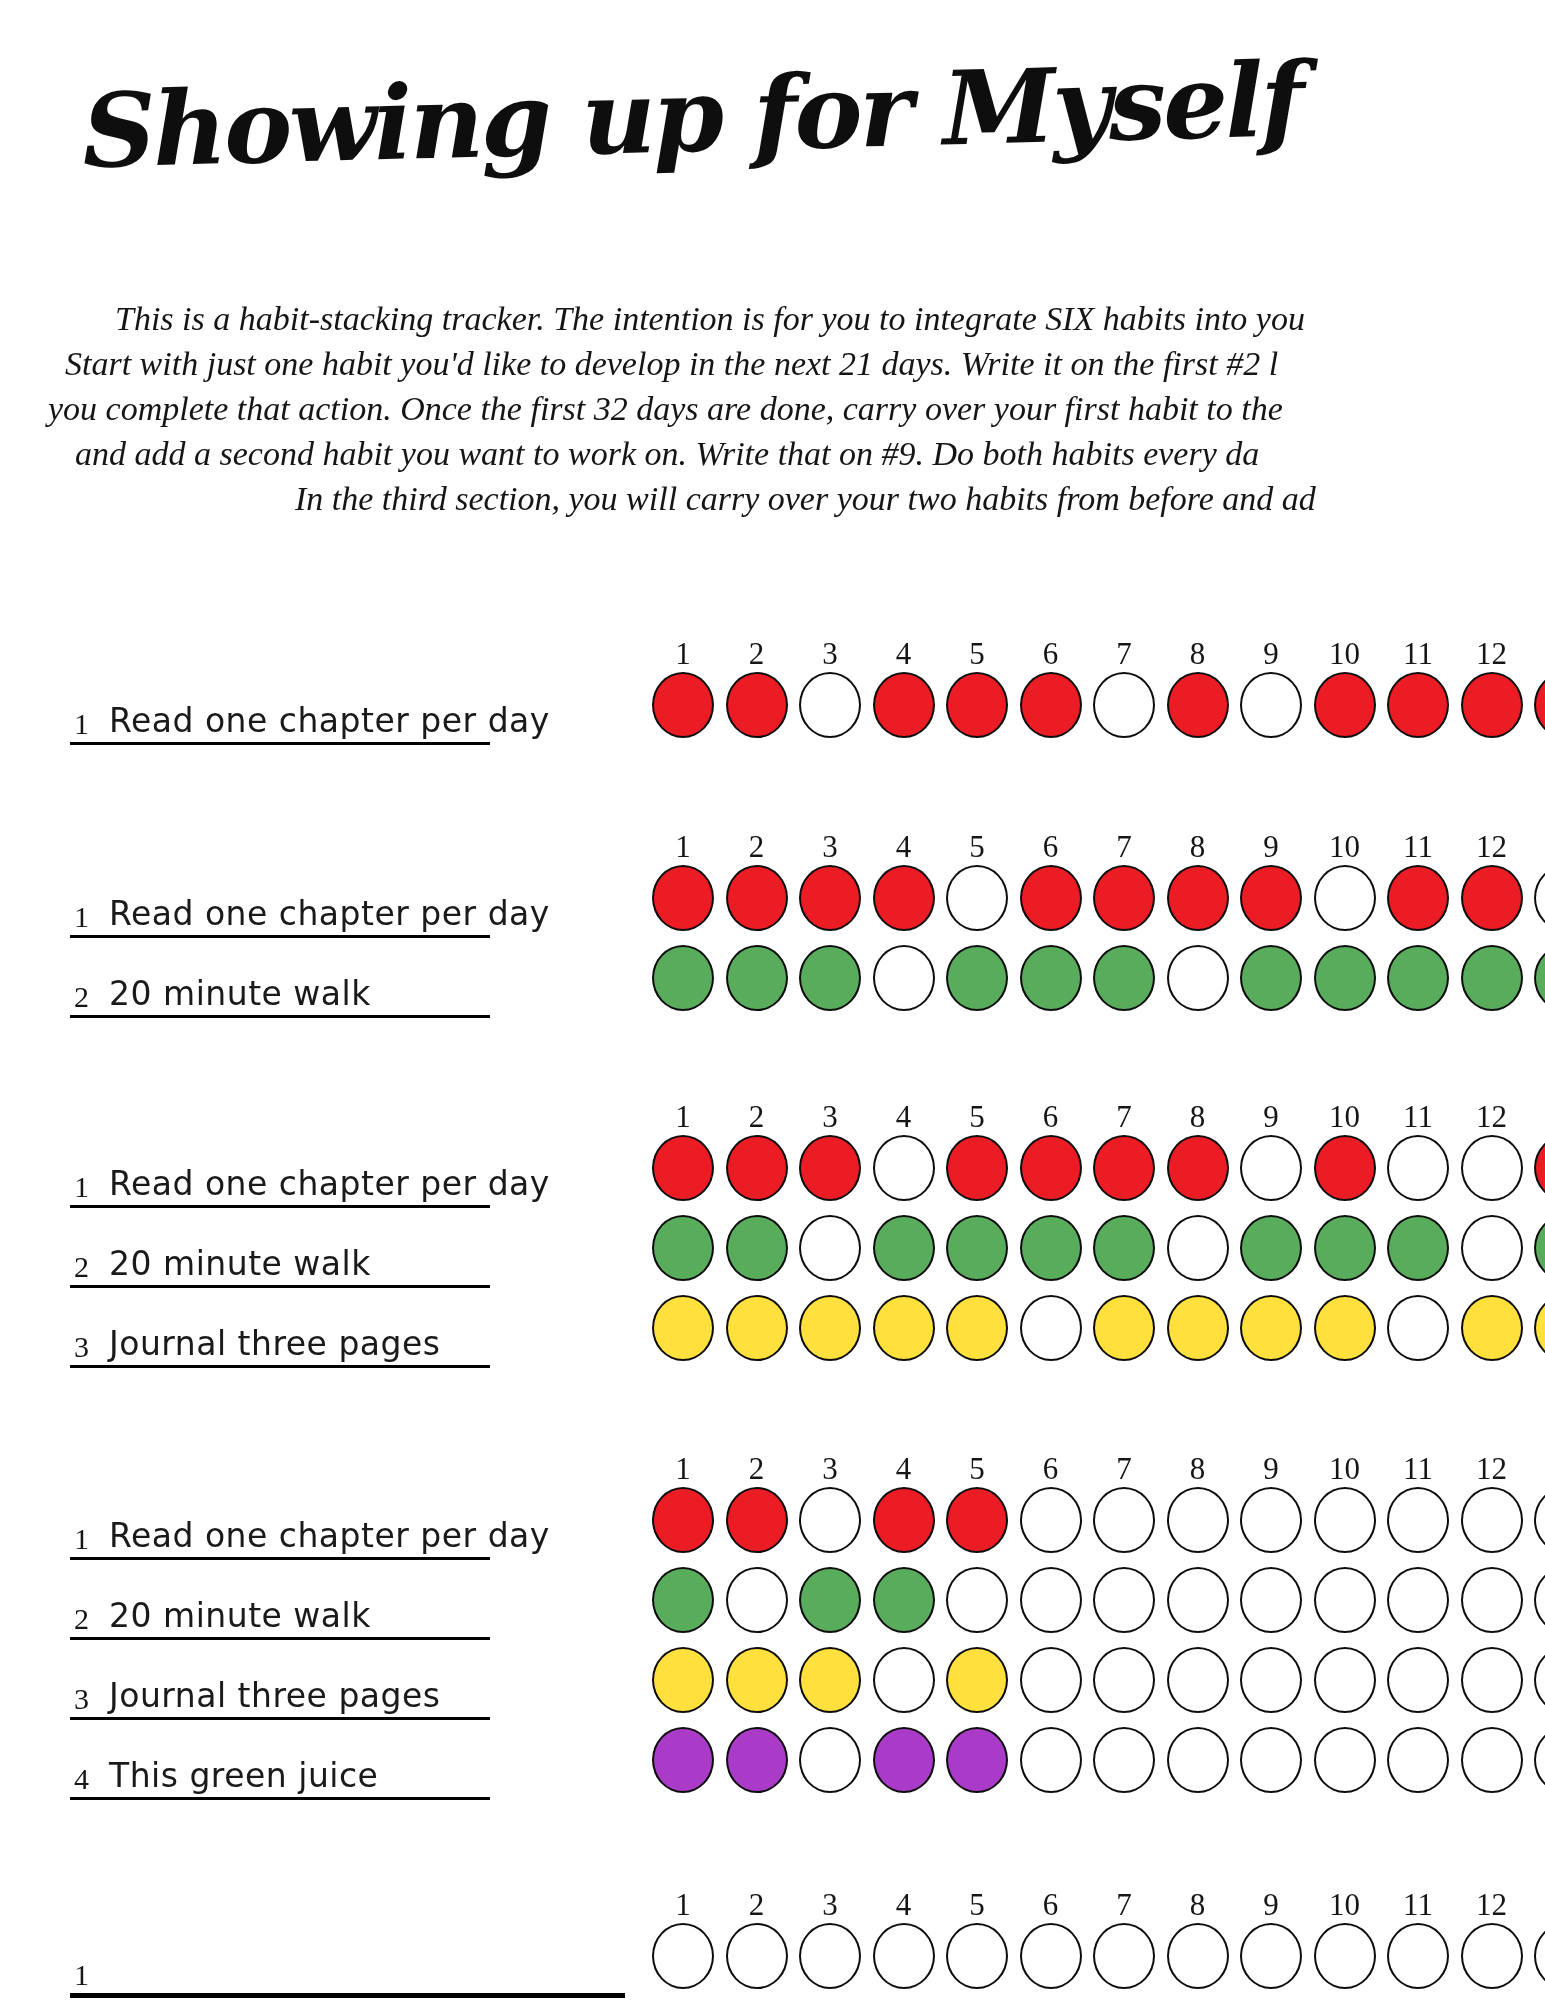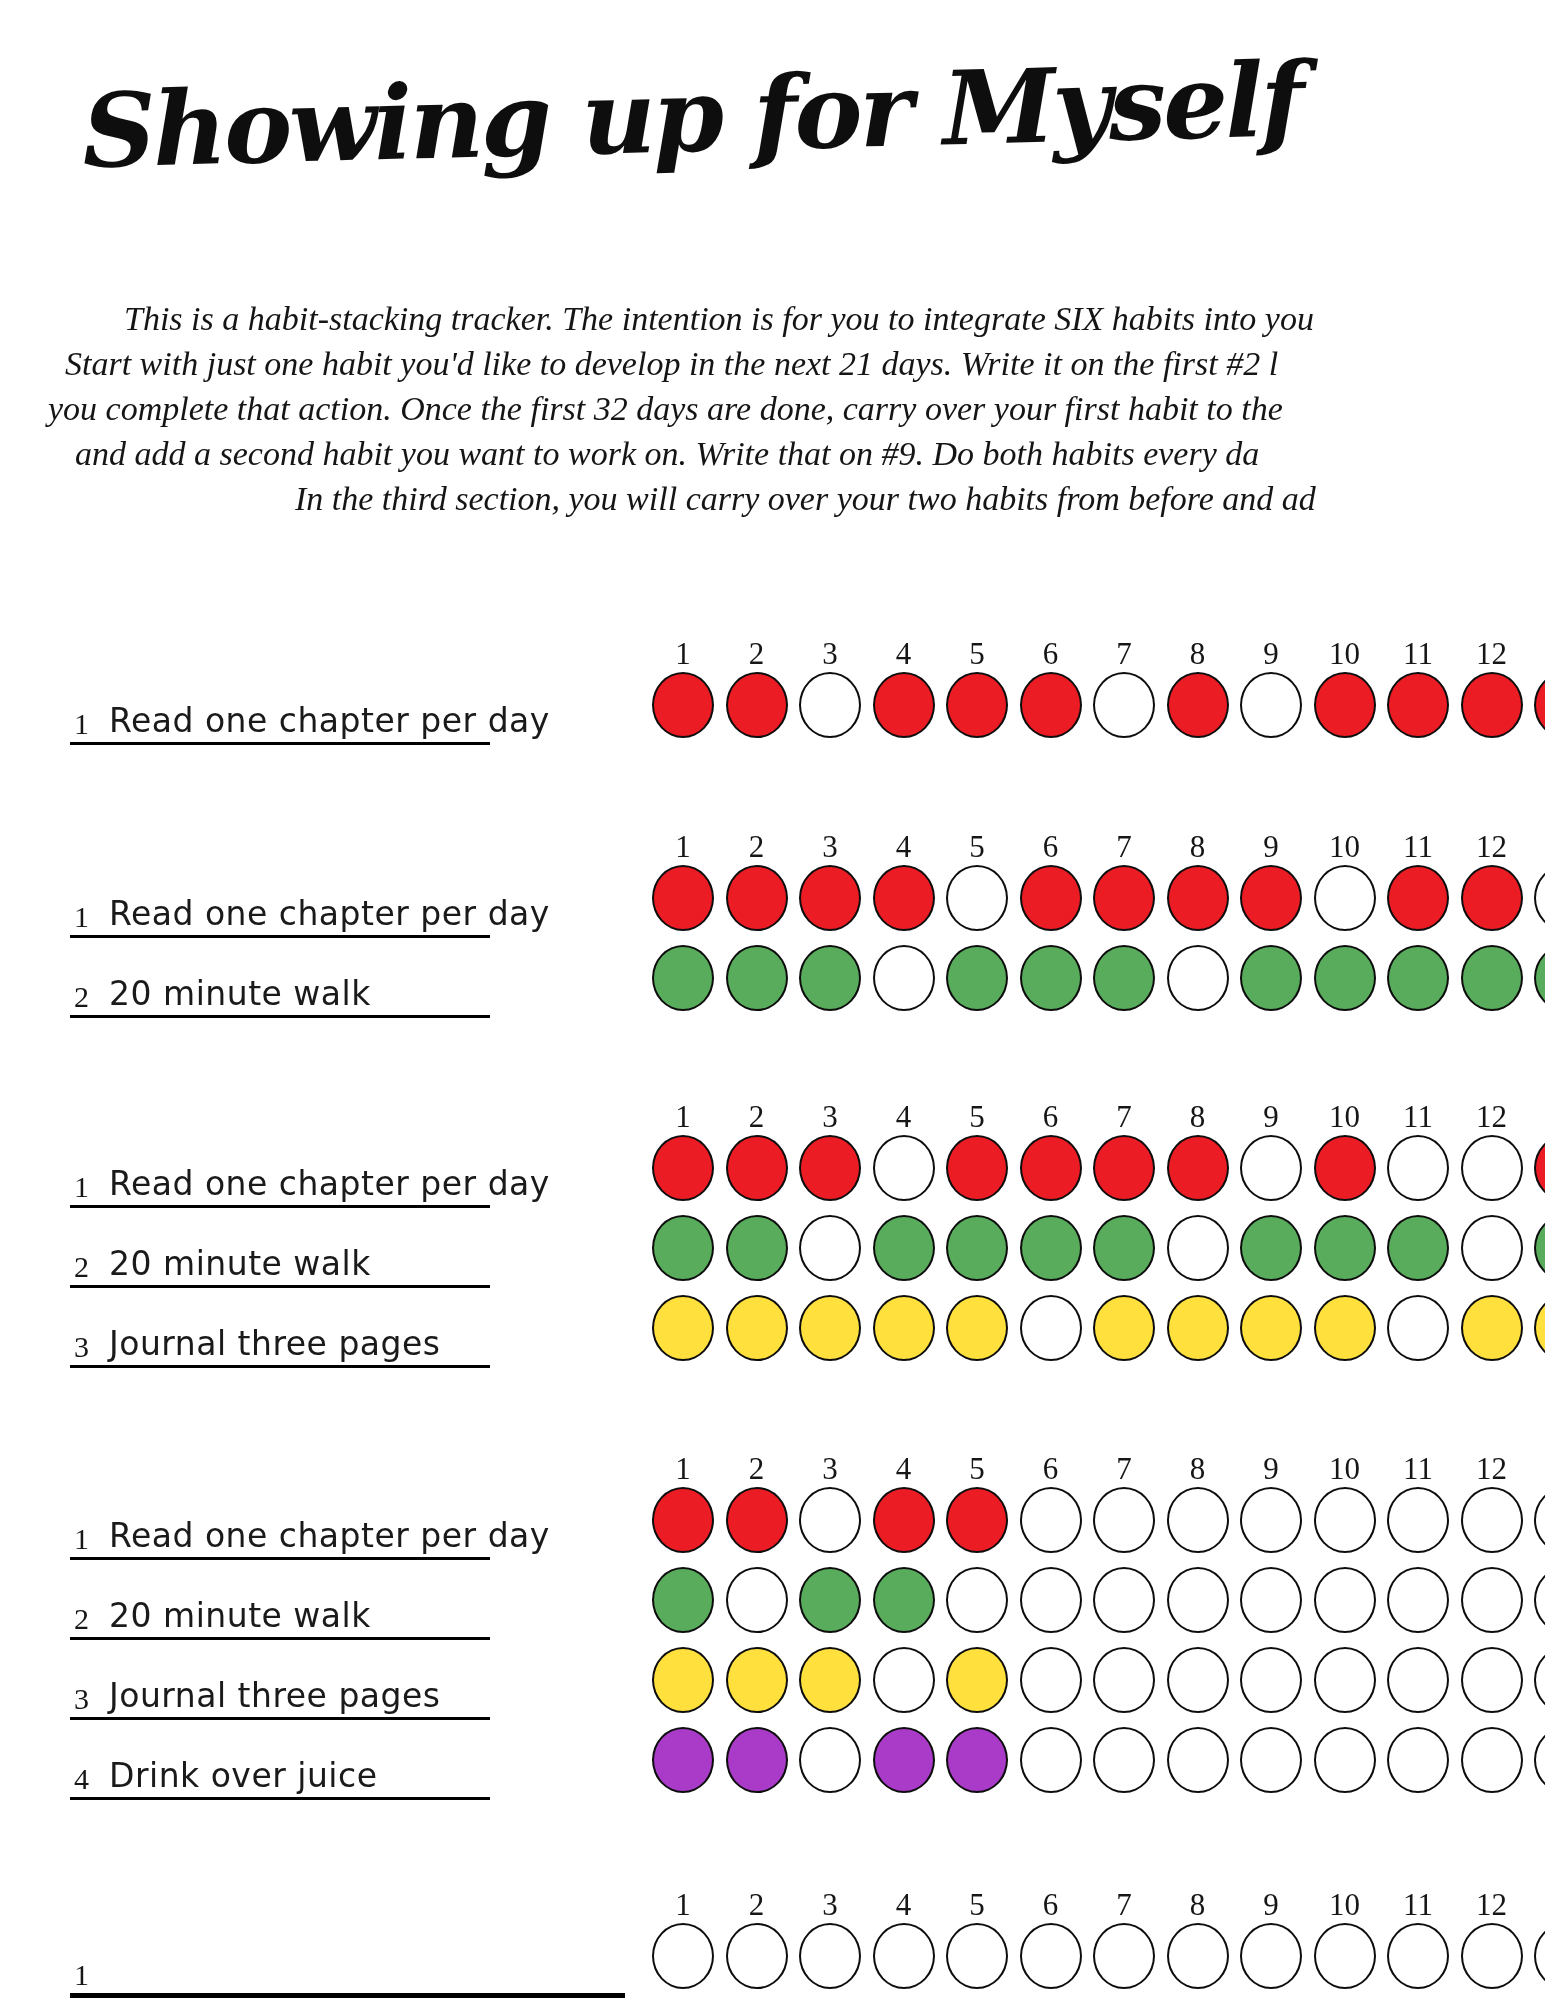--- a/index.html
+++ b/index.html
@@ -78,21 +78,21 @@
   }
 </style>
 </head>
 <body>
 
 <div class="page">
 
   <div class="title">Showing up for Myself</div>
 
   <div>
-    <div class="intro-line" style="left:124px; top:300px;">This is a habit-stacking tracker. The intention is for you to integrate SIX habits into you</div>
+    <div class="intro-line" style="left:115px; top:300px;">This is a habit-stacking tracker. The intention is for you to integrate SIX habits into you</div>
     <div class="intro-line" style="left:65px;  top:345px;">Start with just one habit you'd like to develop in the next 21 days. Write it on the first #2 l</div>
     <div class="intro-line" style="left:48px;  top:390px;">you complete that action. Once the first 32 days are done, carry over your first habit to the</div>
     <div class="intro-line" style="left:75px;  top:435px;">and add a second habit you want to work on. Write that on #9. Do both habits every da</div>
     <div class="intro-line" style="left:295px; top:480px;">In the third section, you will carry over your two habits from before and ad</div>
   </div>
 
   <div id="tracker">
       <div class="day-number" style="left: 659px; top: 636px;">1</div>
       <div class="day-number" style="left: 732.5px; top: 636px;">2</div>
       <div class="day-number" style="left: 806px; top: 636px;">3</div>
@@ -293,21 +293,21 @@
       <div class="day-circle" style="left: 1019.5px; top: 1647px; background: rgb(255, 255, 255);"></div>
       <div class="day-circle" style="left: 1093px; top: 1647px; background: rgb(255, 255, 255);"></div>
       <div class="day-circle" style="left: 1166.5px; top: 1647px; background: rgb(255, 255, 255);"></div>
       <div class="day-circle" style="left: 1240px; top: 1647px; background: rgb(255, 255, 255);"></div>
       <div class="day-circle" style="left: 1313.5px; top: 1647px; background: rgb(255, 255, 255);"></div>
       <div class="day-circle" style="left: 1387px; top: 1647px; background: rgb(255, 255, 255);"></div>
       <div class="day-circle" style="left: 1460.5px; top: 1647px; background: rgb(255, 255, 255);"></div>
       <div class="day-circle" style="left: 1534px; top: 1647px; background: rgb(255, 255, 255);"></div>
       <div class="habit-line" style="top: 1736px; width: 420px;">
         <span class="habit-num">4</span>
-        <span class="habit-name">Drink over juice</span>
+        <span class="habit-name">This green juice</span>
       </div>
       <div class="day-circle" style="left: 652px; top: 1727px; background: rgb(169, 59, 200);"></div>
       <div class="day-circle" style="left: 725.5px; top: 1727px; background: rgb(169, 59, 200);"></div>
       <div class="day-circle" style="left: 799px; top: 1727px; background: rgb(255, 255, 255);"></div>
       <div class="day-circle" style="left: 872.5px; top: 1727px; background: rgb(169, 59, 200);"></div>
       <div class="day-circle" style="left: 946px; top: 1727px; background: rgb(169, 59, 200);"></div>
       <div class="day-circle" style="left: 1019.5px; top: 1727px; background: rgb(255, 255, 255);"></div>
       <div class="day-circle" style="left: 1093px; top: 1727px; background: rgb(255, 255, 255);"></div>
       <div class="day-circle" style="left: 1166.5px; top: 1727px; background: rgb(255, 255, 255);"></div>
       <div class="day-circle" style="left: 1240px; top: 1727px; background: rgb(255, 255, 255);"></div>

